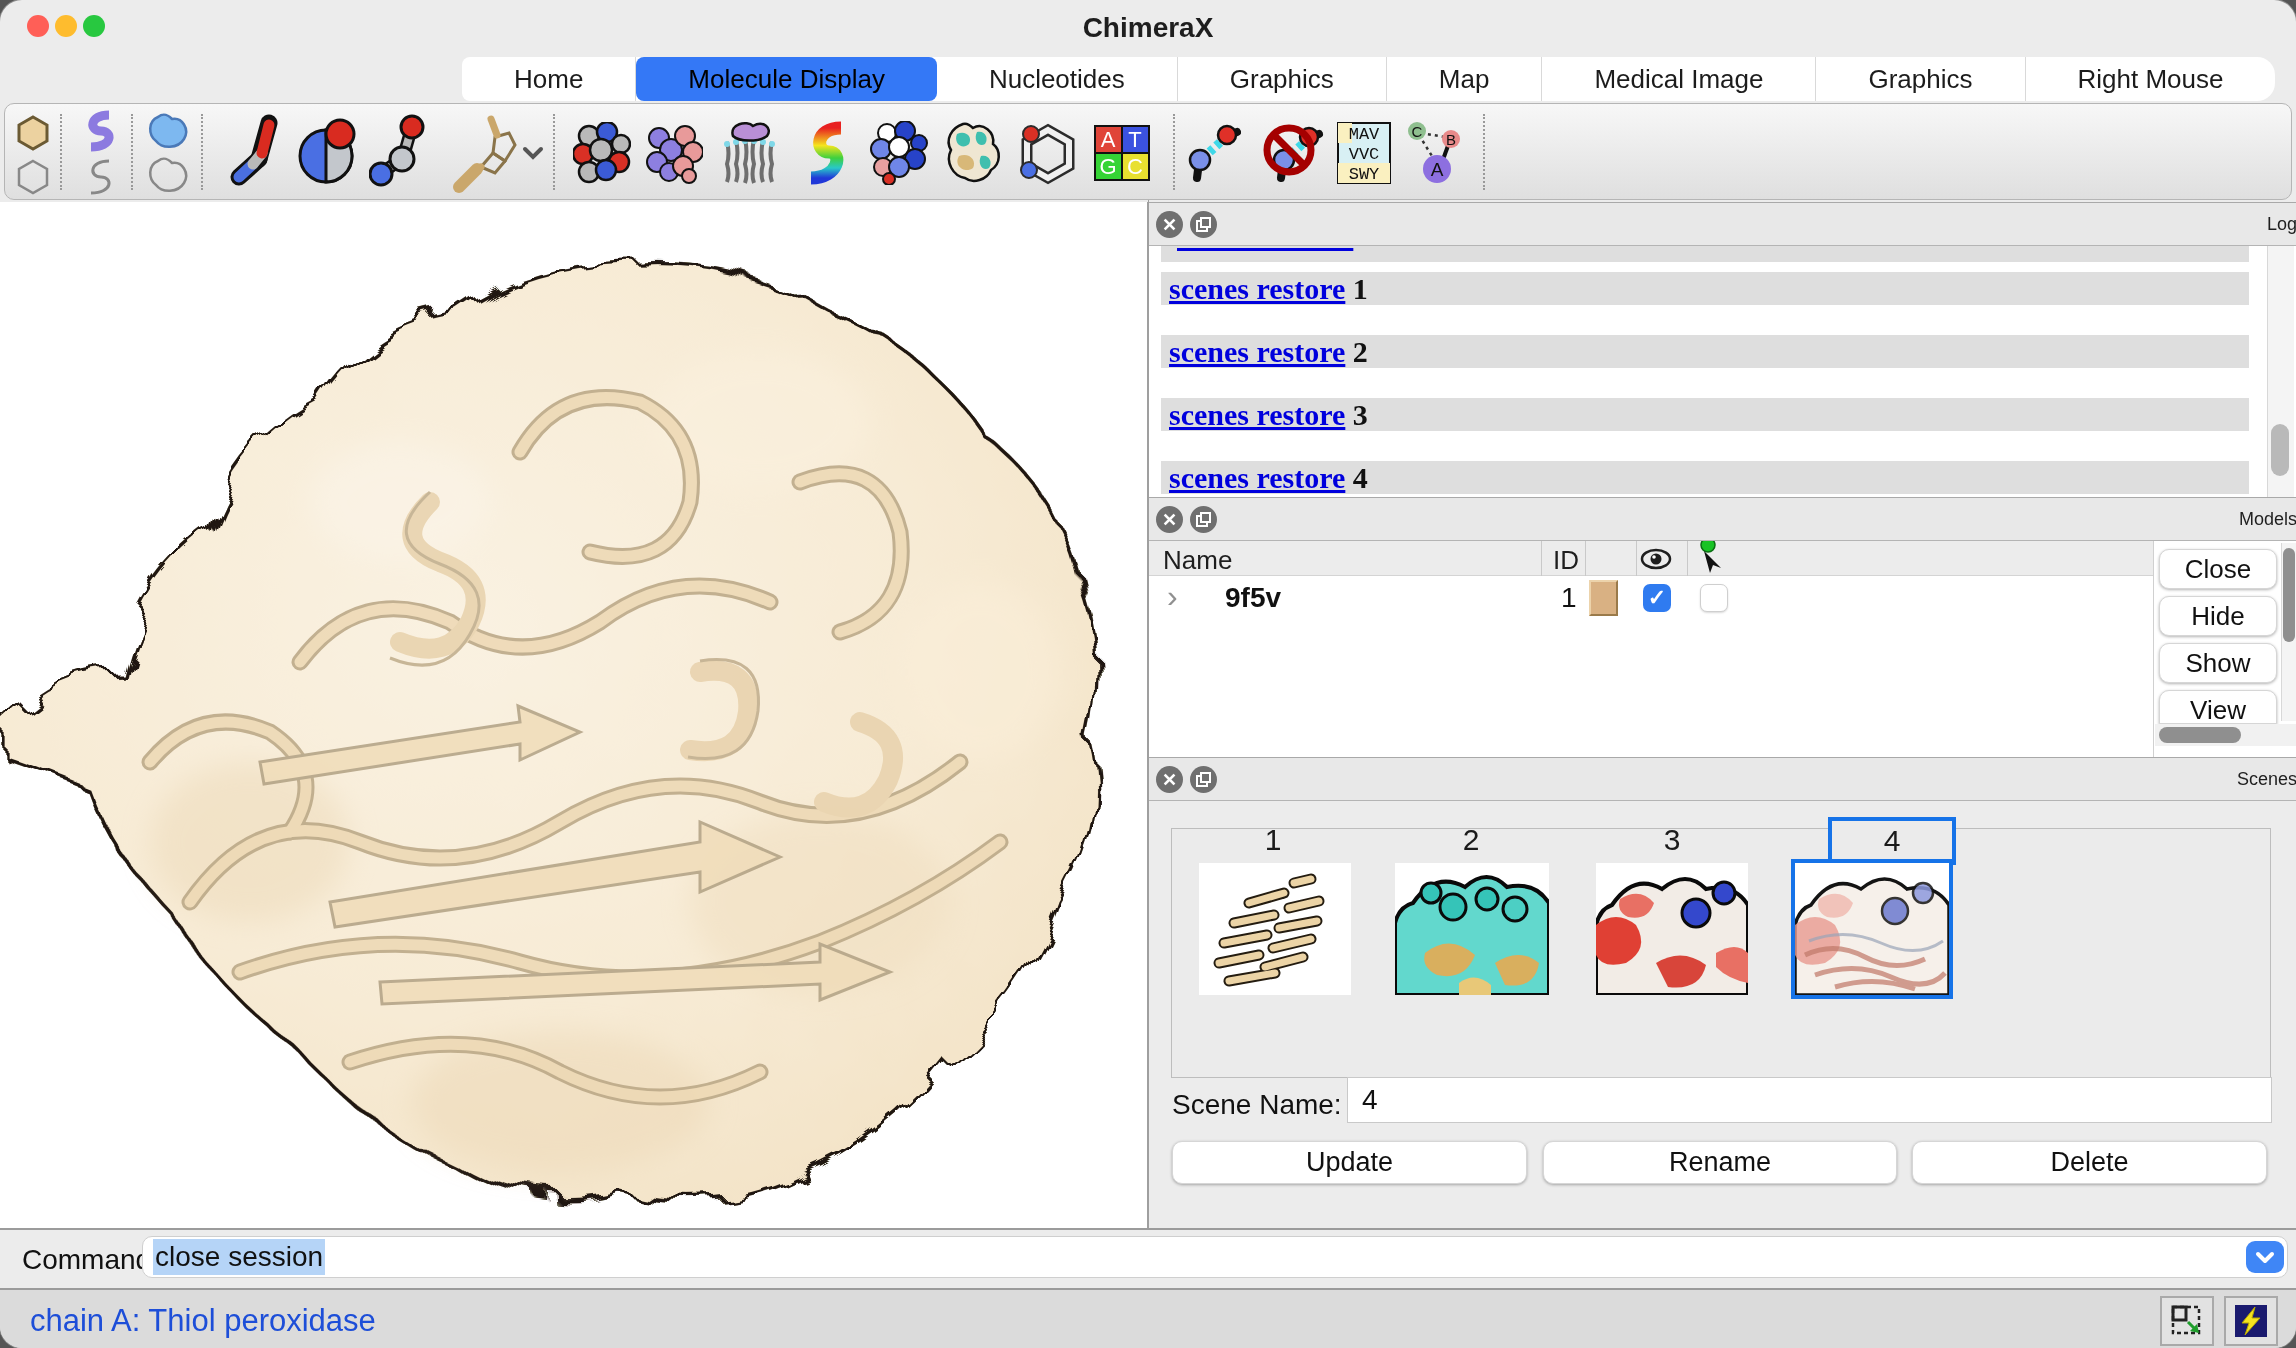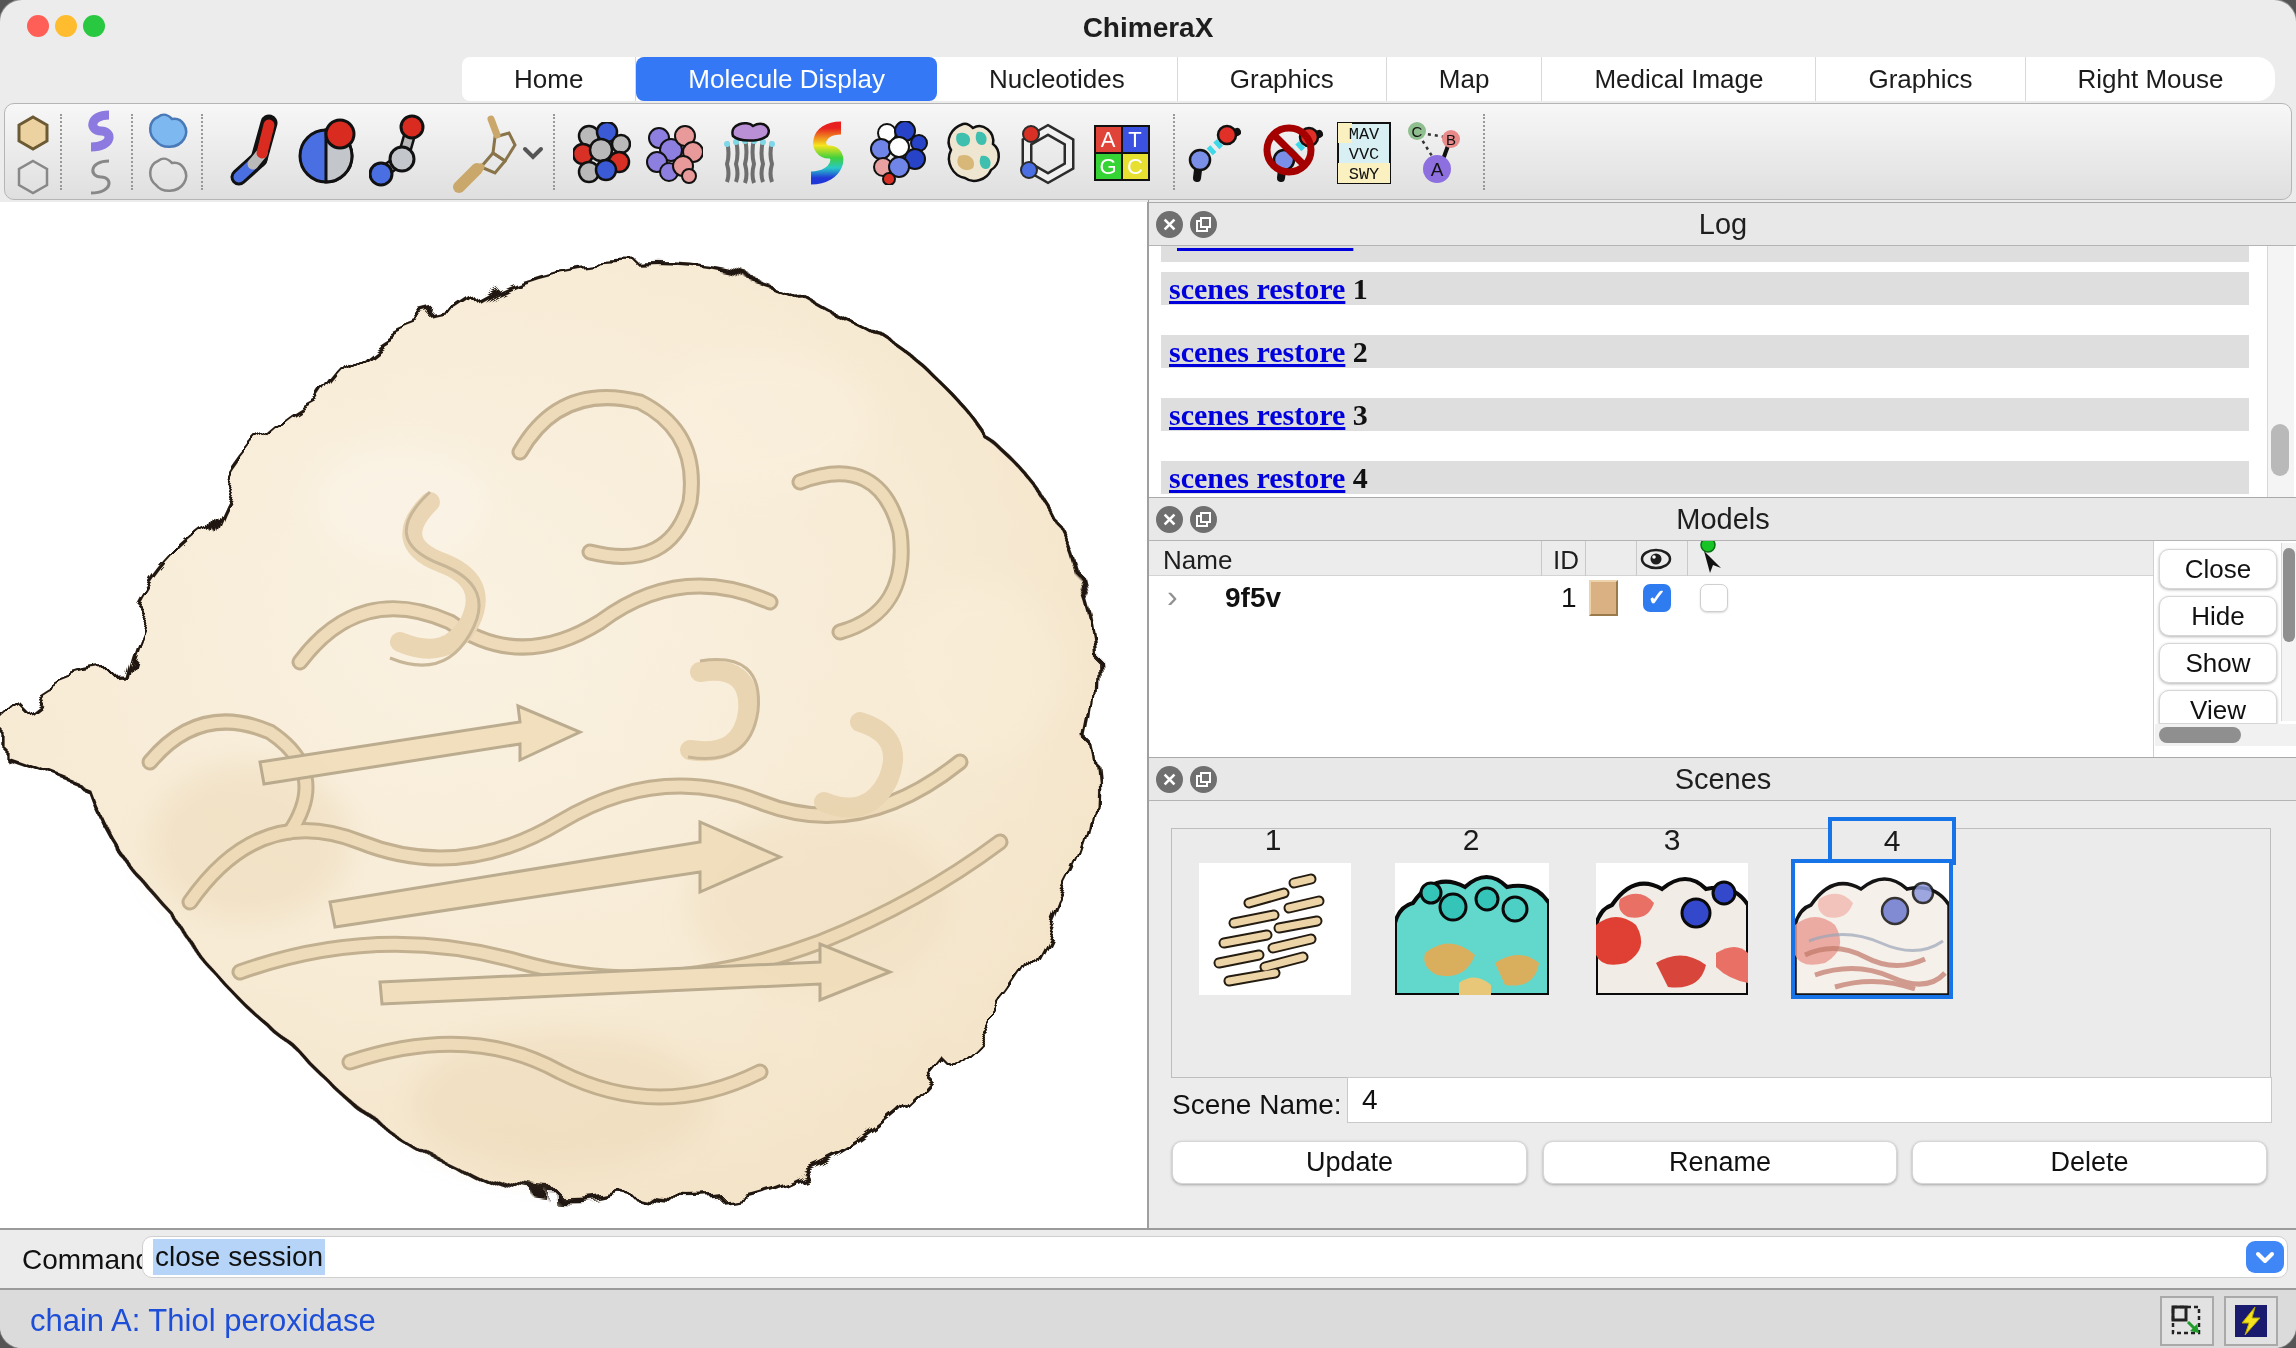--- a/index.html
+++ b/index.html
@@ -11,35 +11,35 @@
   .traffic{width:22px;height:22px;border-radius:50%;top:15px;}
   #tl-red{left:27px;background:#ff5f57;}
   #tl-yellow{left:55px;background:#febc2e;}
   #tl-green{left:83px;background:#28c840;}
   #win-title{left:0;top:12px;width:2296px;text-align:center;font-size:28px;font-weight:bold;color:#1e1e1e;}
 
   
   #tabstrip{left:462px;top:57px;height:44px;background:#ffffff;border-radius:8px 18px 18px 8px;display:flex;align-items:stretch;}
   .tab{display:flex;align-items:center;justify-content:center;font-size:26px;color:#1c1c1c;padding:0 52px;border-right:1px solid #d9d9d9;white-space:nowrap;cursor:default;}
   .tab:last-child{border-right:none;}
-  .tab.selected{background:#3478f6;color:#ffffff;border-radius:8px;border-right:none;}
+  .tab.selected{background:#3478f6;color:#000000;border-radius:8px;border-right:none;}
 
   
   #toolbar{left:4px;top:103px;width:2288px;height:97px;background:linear-gradient(#f7f7f7,#dfdfdf);border:1px solid #b5b5b5;border-radius:10px;box-sizing:border-box;}
   .tsep{top:10px;height:76px;border-left:2px dotted #999;width:0;}
   .ticon{top:0;height:97px;display:flex;align-items:center;justify-content:center;}
   .ticon svg{display:block;}
 
   
   #viewport{left:0;top:202px;width:1147px;height:1026px;background:#ffffff;border-right:1px solid #9f9f9f;overflow:hidden;}
 
   
   #rightpanel{left:1148px;top:200px;width:1148px;height:1028px;background:#ececec;}
   .panel-header{left:0;width:1148px;height:44px;background:#e8e8e8;border-top:1px solid #a9a9a9;border-bottom:1px solid #b4b4b4;box-sizing:border-box;}
-  .panel-title{width:100%;text-align:center;font-size:29px;color:#1e1e1e;line-height:42px;}
+  .panel-title{width:100%;text-align:right;font-size:18px;color:#1e1e1e;line-height:42px;}
   .ph-btn{top:8px;width:27px;height:27px;border-radius:50%;background:#6f6f6f;color:#fff;display:flex;align-items:center;justify-content:center;}
   .ph-close{left:7px;font-size:18px;font-weight:bold;}
   .ph-float{left:41px;}
 
   
   #log-body{left:0;top:46px;width:1148px;height:251px;background:#fff;overflow:hidden;}
   .log-row{left:12px;width:1088px;height:33px;background:#dedede;display:flex;align-items:center;padding-left:8px;box-sizing:border-box;font-family:"Liberation Serif",serif;font-weight:bold;font-size:30px;white-space:pre;}
   .log-link{color:#0000dd;text-decoration:underline;text-decoration-thickness:3px;}
   .log-num{color:#111;}
   #log-partial{top:0;height:16px;overflow:hidden;}

